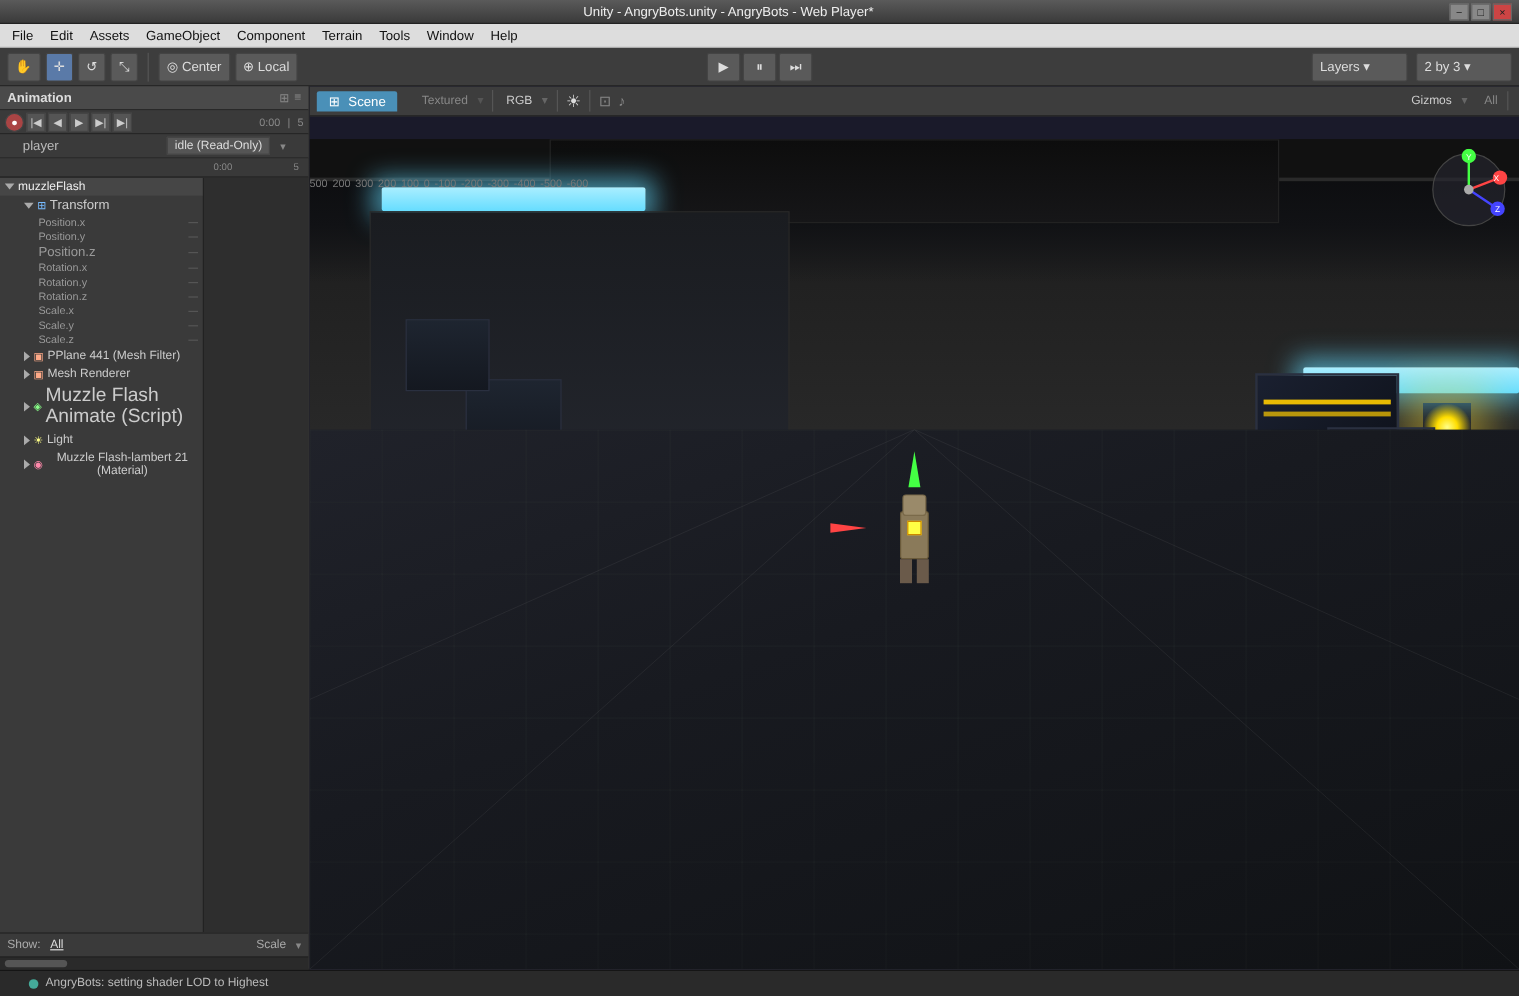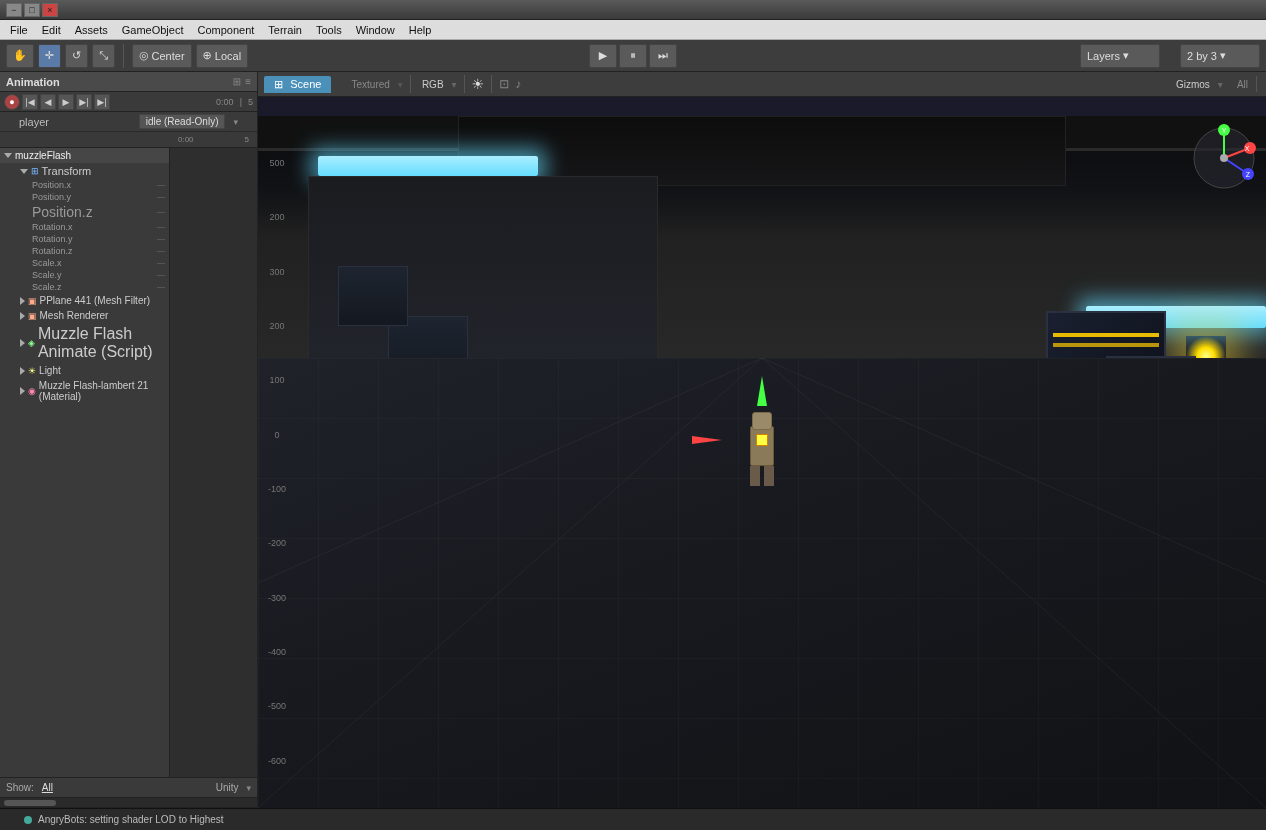--- a/index.html
+++ b/index.html
@@ -155,25 +155,24 @@
     }
 
     
     #scale-numbers {
       position: absolute;
       left: 0;
       top: 0;
       bottom: 0;
       width: 42px;
       display: flex;
-      flex-direction: column;
+      flex-direction: row;
       justify-content: space-around;
-      padding: 20px 0;
+      padding: 32px 0;
       pointer-events: none;
-      align-items: center;
     }
     .scale-num { font-size: 9px; color: #777; text-align: right; padding-right: 4px; }
 
     
     #status-bar {
       background: #2a2a2a;
       height: 22px;
       display: flex;
       align-items: center;
       padding: 0 24px;
@@ -235,20 +234,21 @@
     .icon-transform { color: #7bf; font-size: 9px; }
     .icon-mesh { color: #fa8; font-size: 9px; }
     .icon-script { color: #8f8; font-size: 9px; }
     .icon-light { color: #ff8; font-size: 9px; }
     .icon-material { color: #f8a; font-size: 9px; }
   </style>
 </head>
 <body>
 
 <div id="title-bar">
+  <span style="font-size:11px;color:#eee;flex:1;text-align:center;">Unity - AngryBots.unity - AngryBots - Web Player*</span>
   <div id="title-controls">
     <div class="title-btn">−</div>
     <div class="title-btn">□</div>
     <div class="title-btn" style="background:#c44;">×</div>
   </div>
 </div>
 
 <div id="menu-bar">
   <span class="menu-item">File</span>
   <span class="menu-item">Edit</span>
@@ -276,21 +276,21 @@
       <div class="toolbar-btn">
         <span>⊕</span>
         <span>Local</span>
       </div>
     </div>
     <div id="play-controls">
       <div class="play-btn">▶</div>
       <div class="play-btn">⏸</div>
       <div class="play-btn">⏭</div>
     </div>
-    <div style="display:flex;align-items:center;gap:20px;margin-left:auto;">
+    <div style="display:flex;align-items:center;gap:7px;margin-left:auto;">
       <div class="layers-dropdown">
         <span>Layers</span>
         <span>▾</span>
       </div>
       <div class="layers-dropdown">
         <span>2 by 3</span>
         <span>▾</span>
       </div>
     </div>
   </div>
@@ -360,21 +360,21 @@
               <span style="font-size:9px;color:#999;">Position.x</span>
               <div style="flex:1;"></div>
               <div style="width:8px;height:1px;background:#555;"></div>
             </div>
             <div class="tree-grandchild">
               <span style="font-size:9px;color:#999;">Position.y</span>
               <div style="flex:1;"></div>
               <div style="width:8px;height:1px;background:#555;"></div>
             </div>
             <div class="tree-grandchild">
-              <span style="font-size:14px;color:#999;">Position.z</span>
+              <span style="font-size:11px;color:#999;">Position.z</span>
               <div style="flex:1;"></div>
               <div style="width:8px;height:1px;background:#555;"></div>
             </div>
             <div class="tree-grandchild">
               <span style="font-size:9px;color:#999;">Rotation.x</span>
               <div style="flex:1;"></div>
               <div style="width:8px;height:1px;background:#555;"></div>
             </div>
             <div class="tree-grandchild">
               <span style="font-size:9px;color:#999;">Rotation.y</span>
@@ -422,34 +422,34 @@
 
             <div class="tree-child">
               <span class="arrow-right"></span>
               <span class="icon-light">☀</span>
               <span style="font-size:10px;color:#ccc;">Light</span>
             </div>
 
             <div class="tree-child">
               <span class="arrow-right"></span>
               <span class="icon-material">◉</span>
-              <span style="font-size:10px;color:#ccc;">Muzzle Flash-lambert 21 (Material)</span>
+              <span style="font-size:10px;color:#ccc;text-align:center;">Muzzle Flash-lambert 21 (Material)</span>
             </div>
           </div>
 
           <div id="timeline-tracks" style="flex:1;background:#2e2e2e;position:relative;">
             
           </div>
         </div>
 
         <div id="show-loop-bar">
           <span>Show:</span>
           <span style="cursor:pointer;color:#ddd;text-decoration:underline;">All</span>
           <div style="flex:1;"></div>
-          <span>Unity</span>
+          <span>Scale</span>
           <span style="font-size:9px;color:#888;cursor:pointer;">▾</span>
         </div>
 
         <div id="timeline-scrollbar" style="height:10px;background:#2a2a2a;border-top:1px solid #222;display:flex;align-items:center;padding:0 170px 0 0;">
           <div style="margin-left:4px;width:60%;height:6px;background:#555;border-radius:3px;"></div>
         </div>
       </div>
 
     </div>
   </div>

